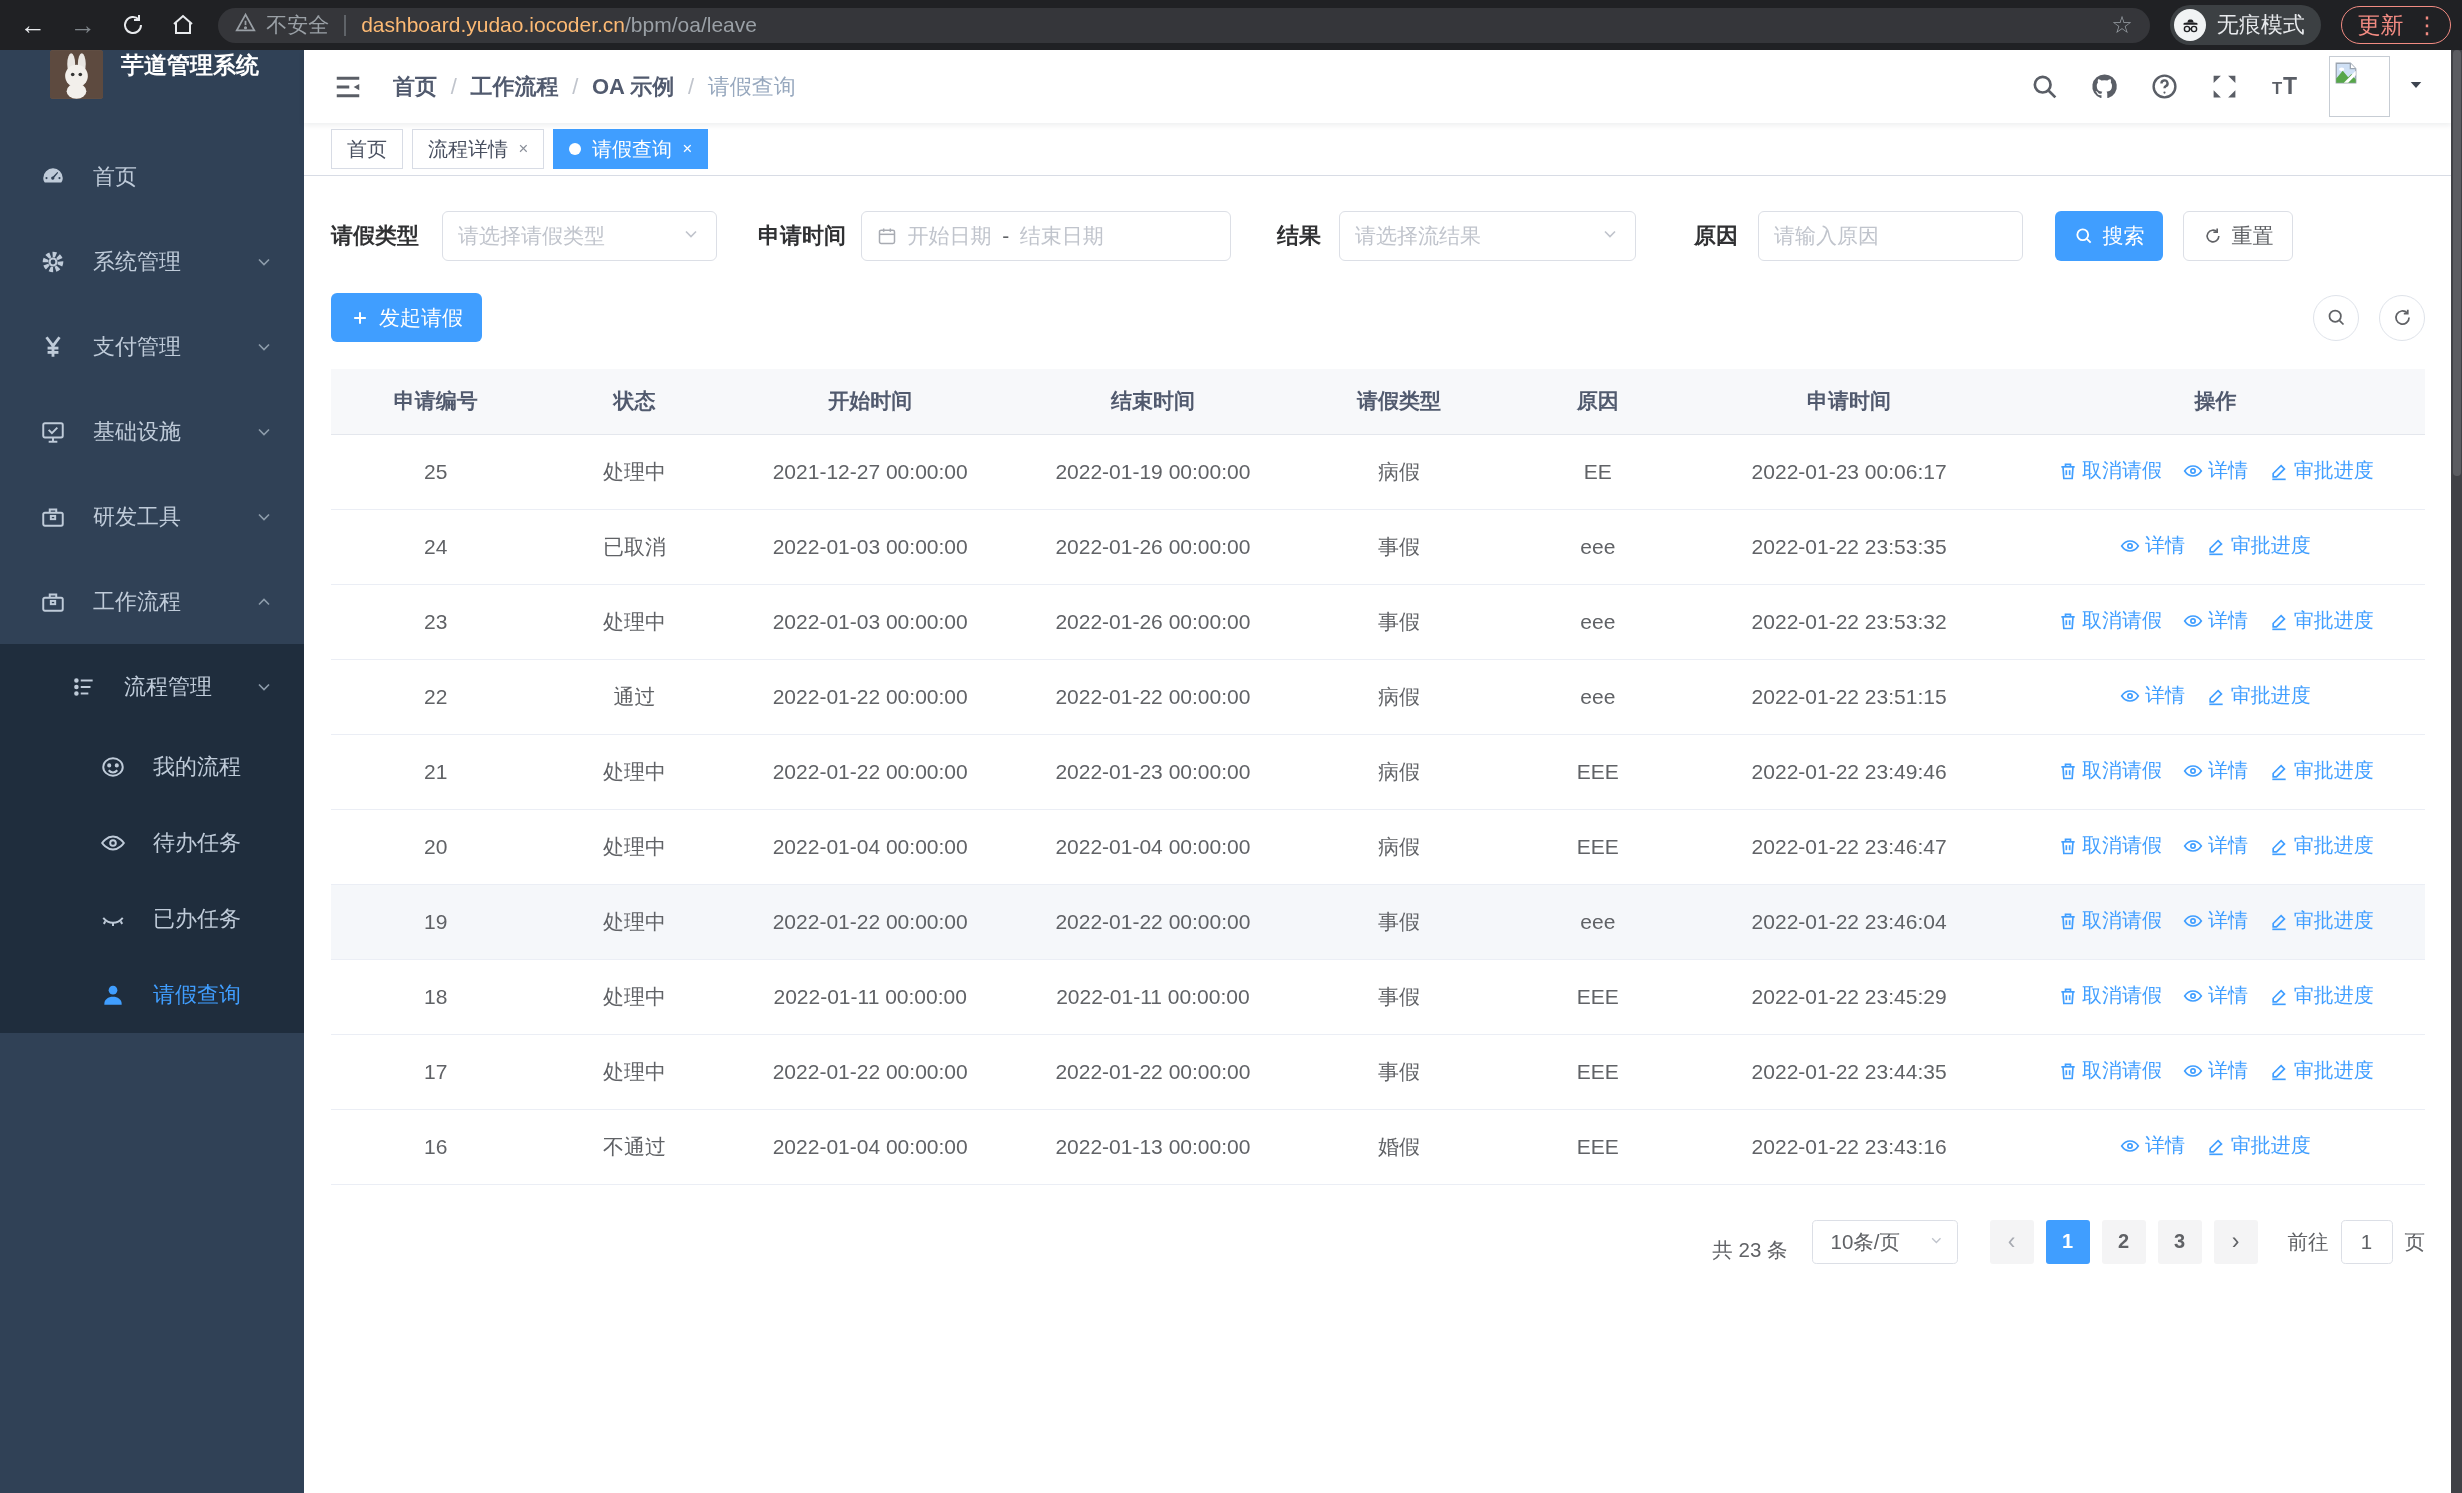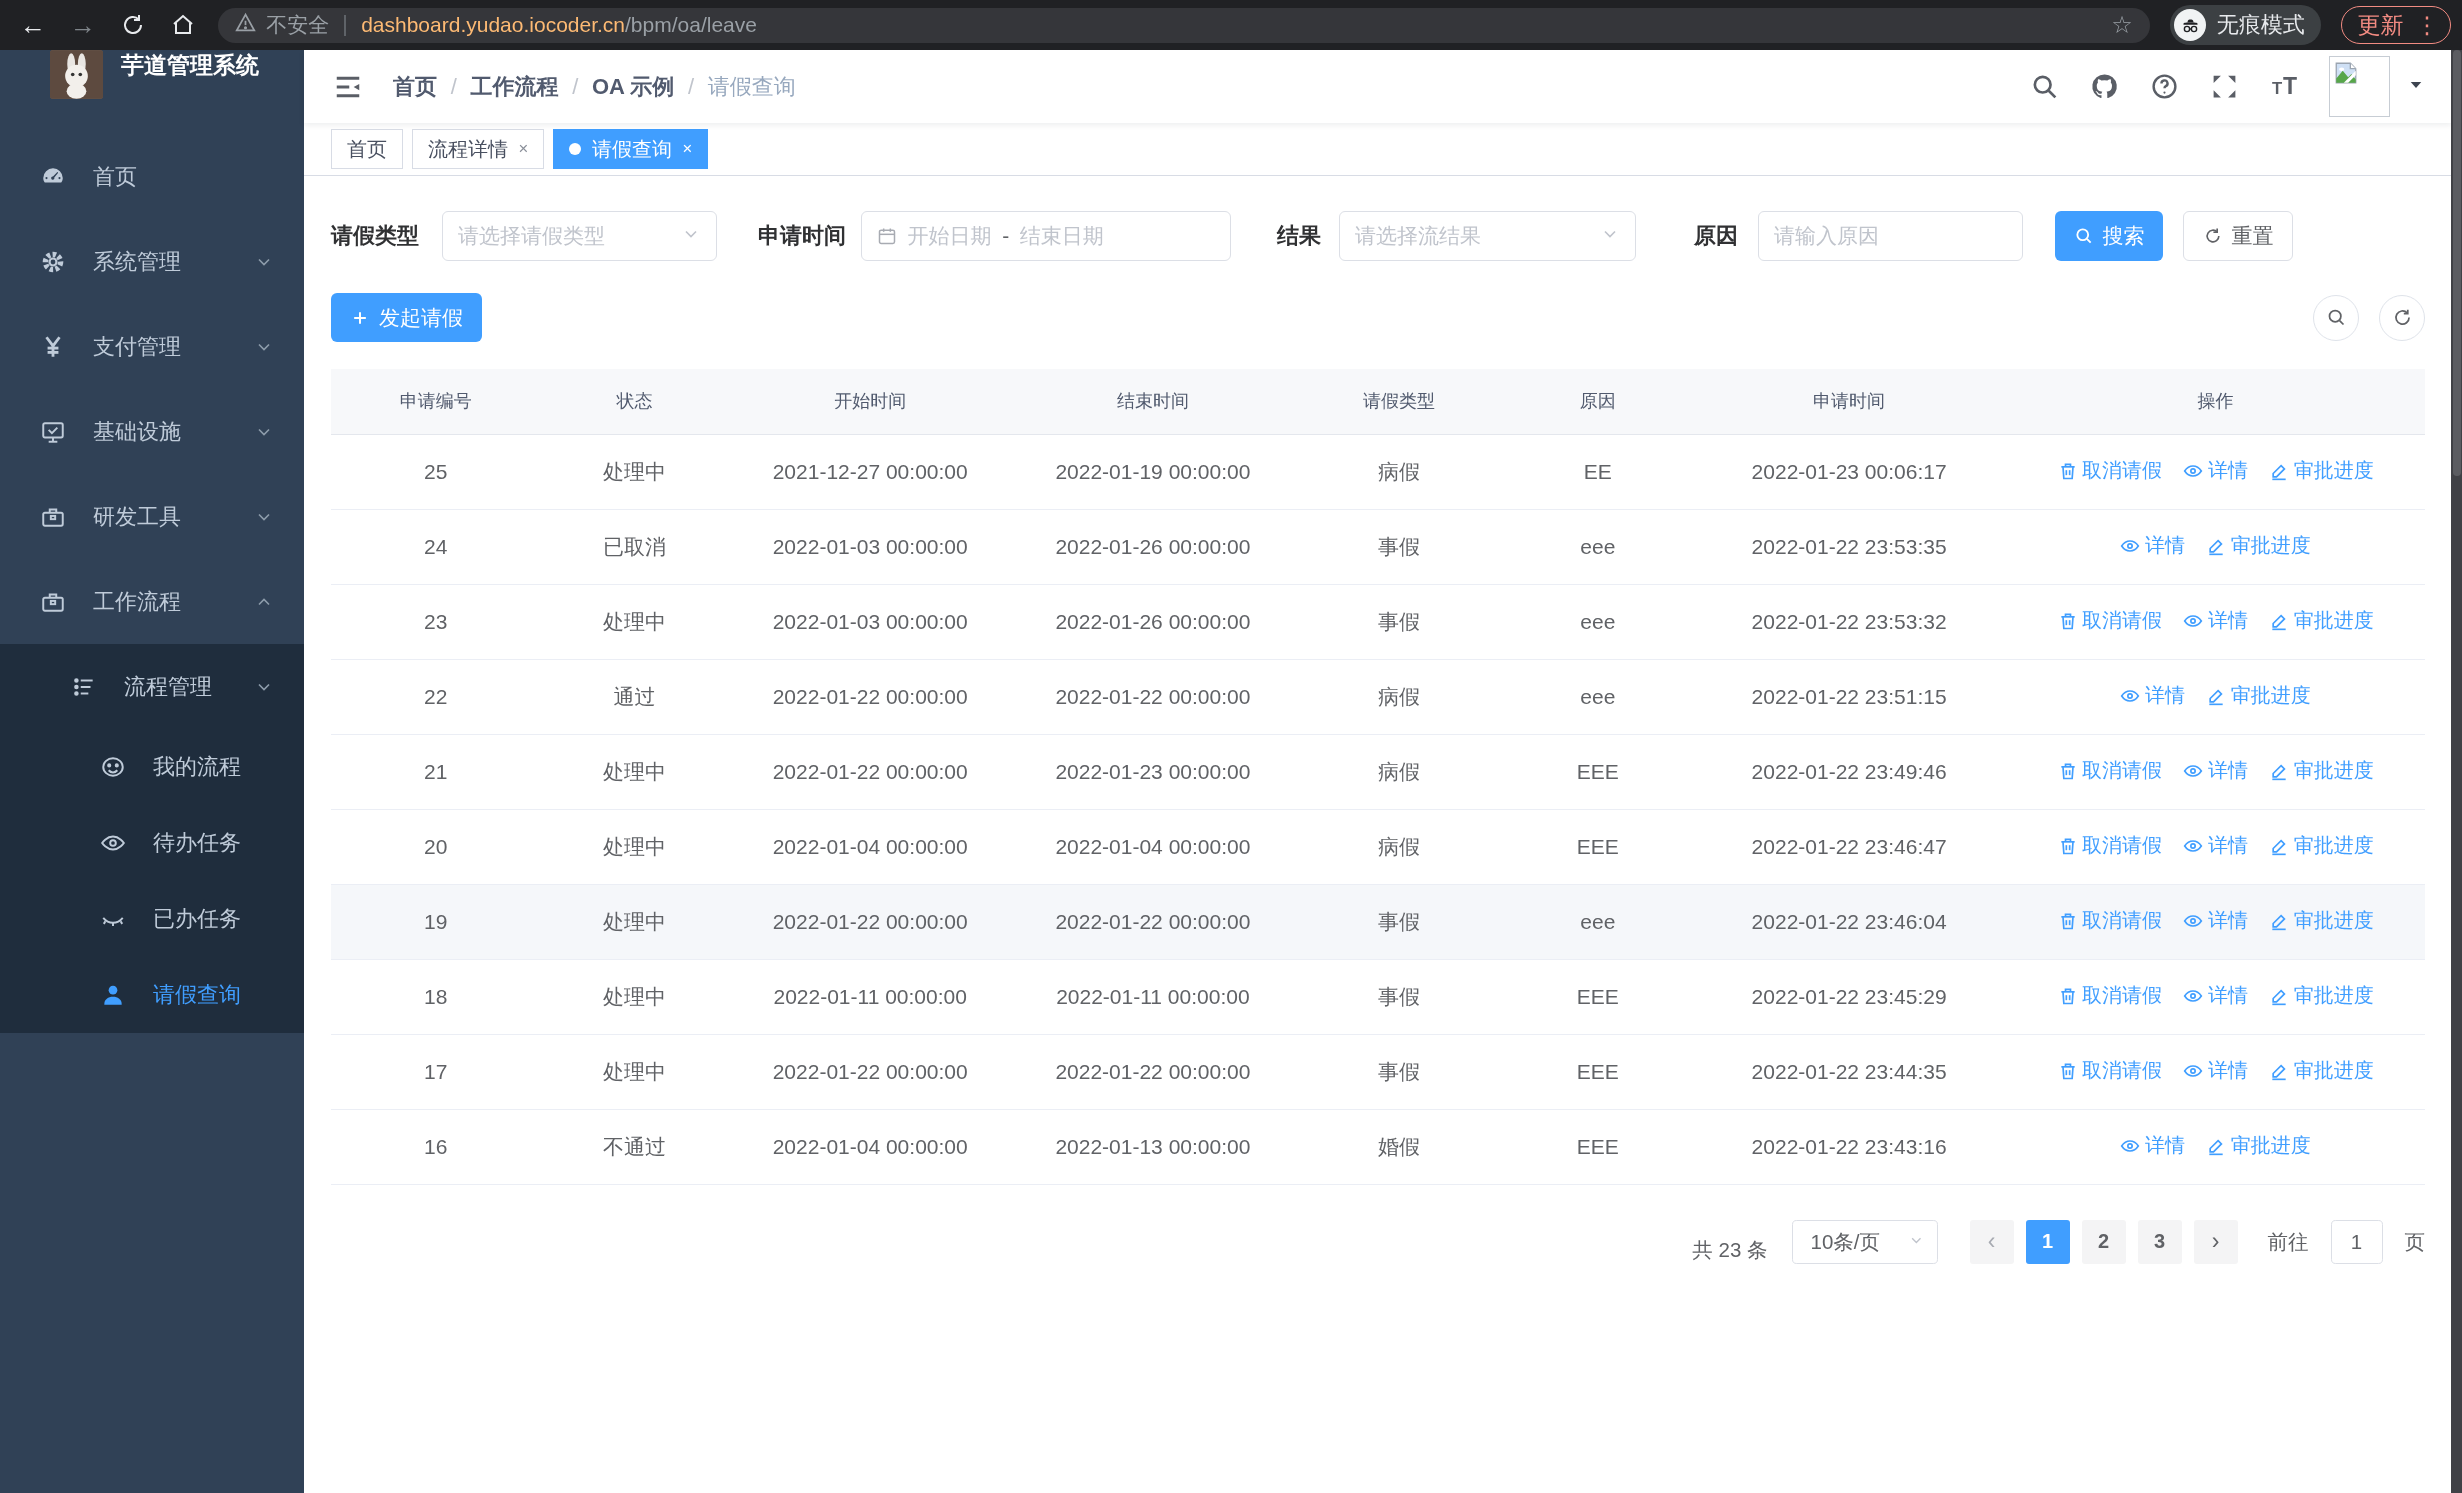--- a/index.html
+++ b/index.html
@@ -114,21 +114,21 @@
 
   .toolbar { display:flex; align-items:center; margin-bottom:27px; }
   .btn-create { background:#409eff; color:#fff; width:151px; height:49px; font-size:21px; }
   .toolbar-spacer { flex:1; }
   .circle-btn { width:46px; height:46px; border-radius:50%; border:1.5px solid #dfe3ea; background:#fff;
     color:#606266; display:flex; align-items:center; justify-content:center; margin-left:20px; }
   .circle-btn svg { width:21px; height:21px; }
 
   
   table.grid { width:100%; border-collapse:collapse; table-layout:fixed; }
-  .grid th { height:65px; background:#f7f8fa; color:#515a6e; font-size:18px; font-weight:400;
+  .grid th { height:65px; background:#f7f8fa; color:#515a6e; font-size:21px; font-weight:700;
     border-bottom:1.5px solid #e4e7ed; text-align:center; }
   .grid td { height:75px; color:#606266; font-size:21px; text-align:center;
     border-bottom:1.5px solid #ebeef5; white-space:nowrap; overflow:hidden; }
   .grid tr.hl td { background:#f5f7fa; }
   .act { color:#409eff; font-size:20px; text-decoration:none; display:inline-flex;
     align-items:center; gap:4.6px; margin:0 10.6px; cursor:pointer; white-space:nowrap; }
   .act svg { width:20px; height:20px; }
 
   
   .pagination { display:flex; align-items:flex-end; justify-content:flex-end; margin-top:35px;
@@ -138,21 +138,21 @@
     align-items:center; padding:0 12px 0 18px; color:#606266; gap:7.6px; }
   .pg-size .chev { margin-left:auto; color:#c0c4cc; }
   .pg-size .chev svg { width:16.7px; height:16.7px; }
   .pager { display:flex; align-items:center; gap:12px; margin-left:32px; }
   .pg-btn { min-width:44px; height:44px; border-radius:3px; background:#f4f4f5; color:#606266;
     font-weight:700; font-size:20px; display:flex; align-items:center; justify-content:center;
     cursor:pointer; padding:0 4.6px; }
   .pg-btn.arrow { color:#a8abb2; font-size:23px; font-weight:400; }
   .pg-btn.next { color:#606266; }
   .pg-btn.active { background:#409eff; color:#fff; }
-  .pg-goto { display:flex; align-items:center; gap:22px; margin-left:30px; }
+  .pg-goto { display:flex; align-items:center; gap:12px; margin-left:30px; }
   .pg-input { width:52px; height:44px; border:1.5px solid #dcdfe6; border-radius:4.6px;
     display:flex; align-items:center; justify-content:center; color:#606266; }
 </style>
 </head>
 <body>
 
 <div class="screen">
 
   <div class="chrome">
     <div class="nav-ic">←</div>

